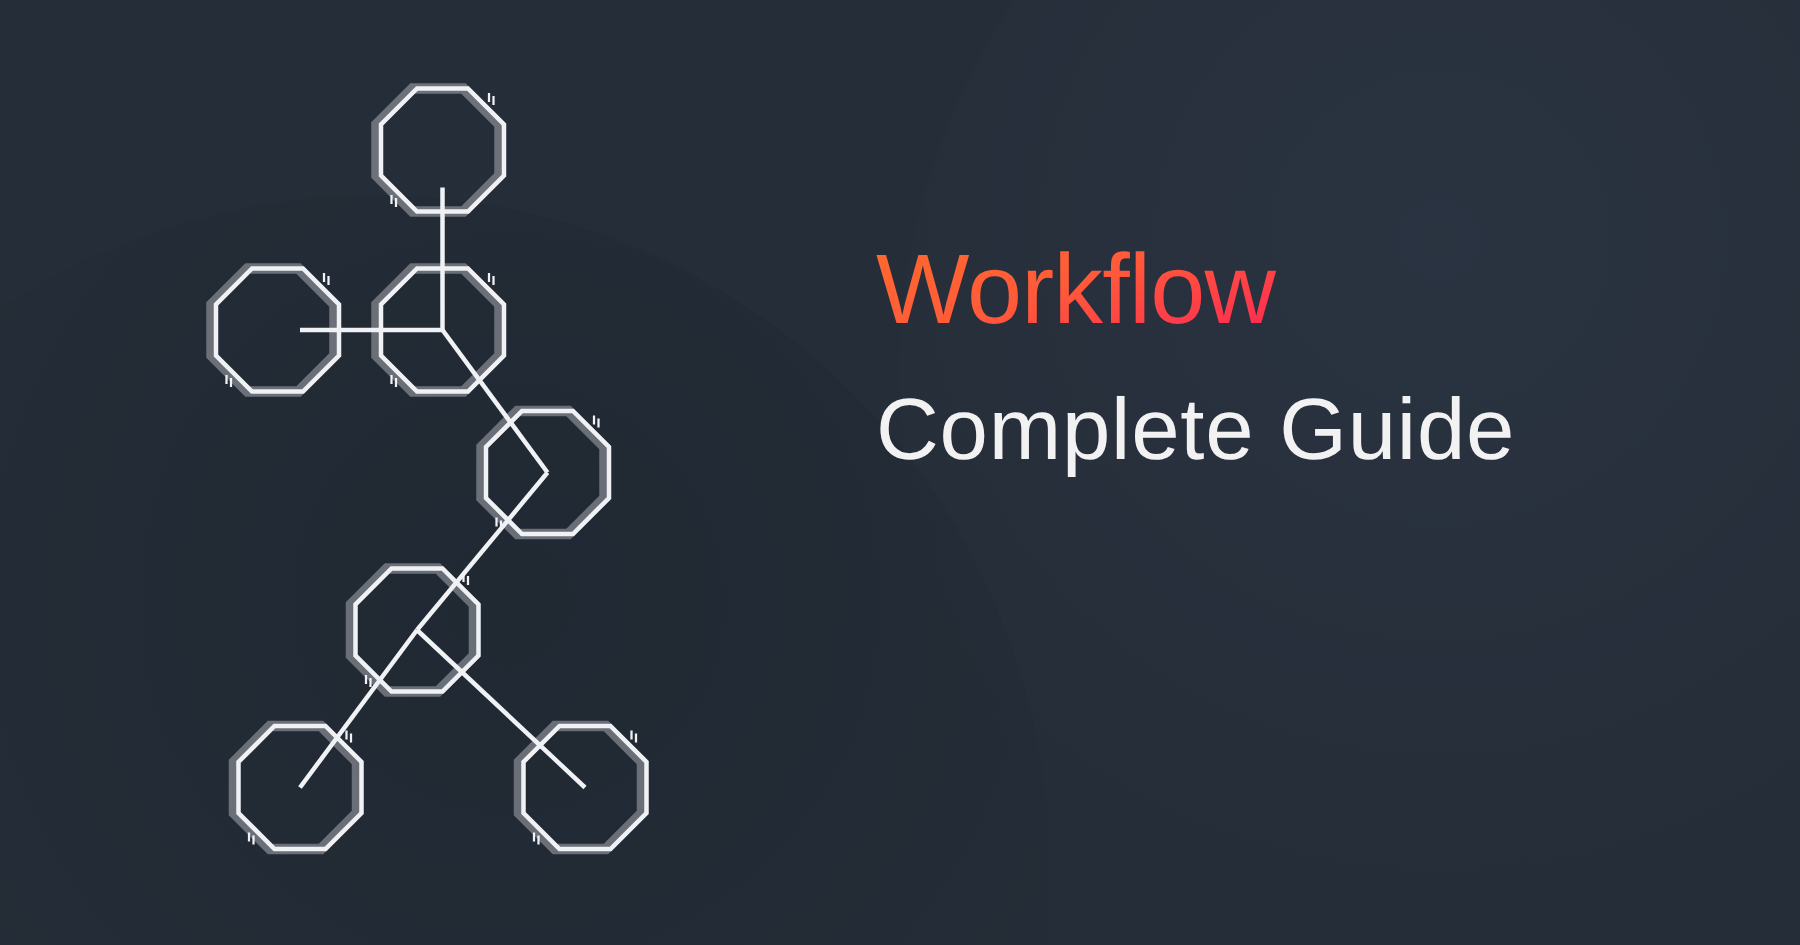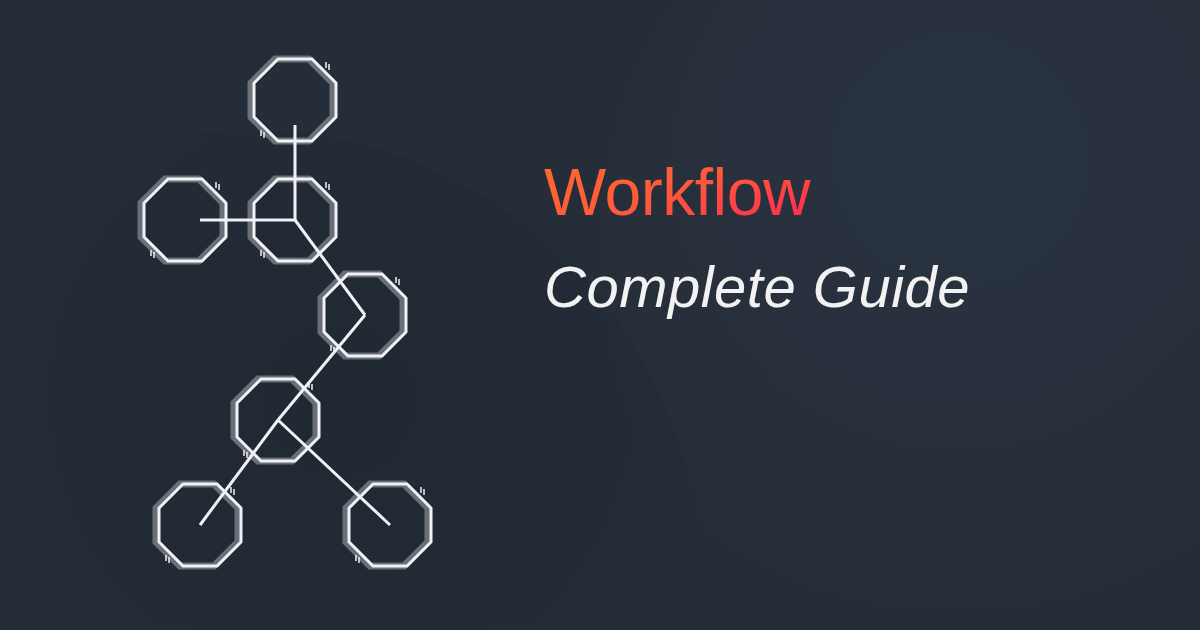--- a/index.html
+++ b/index.html
@@ -34,42 +34,41 @@
   .graphic {
     position: absolute;
     left: 100px;
     top: 40px;
     width: 420px;
     height: 560px;
     pointer-events: none;
   }
   .text-block {
     position: absolute;
-    left: 544px;
+    left: 584px;
     top: 155px;
   }
   .title-line {
     font-size: 66px;
     font-weight: 400;
     line-height: 1.15;
     letter-spacing: -0.5px;
   }
   .gradient-text {
     background: linear-gradient(160deg, #ff6a2b 0%, #ff5a3a 35%, #ff2a52 70%, #ff1e5e 100%);
     -webkit-background-clip: text;
     background-clip: text;
     color: transparent;
   }
   .subtitle {
     color: #f2f2f2;
     font-size: 58px;
     font-weight: 300;
     margin-top: 22px;
     letter-spacing: 0.5px;
-    font-style: italic;
   }
 </style>
 </head>
 <body>
 
 <div class="bg-swoop"></div>
 <div class="bg-swoop2"></div>
 
 <div class="graphic">
   <svg viewBox="0 0 420 560" width="420" height="560">

